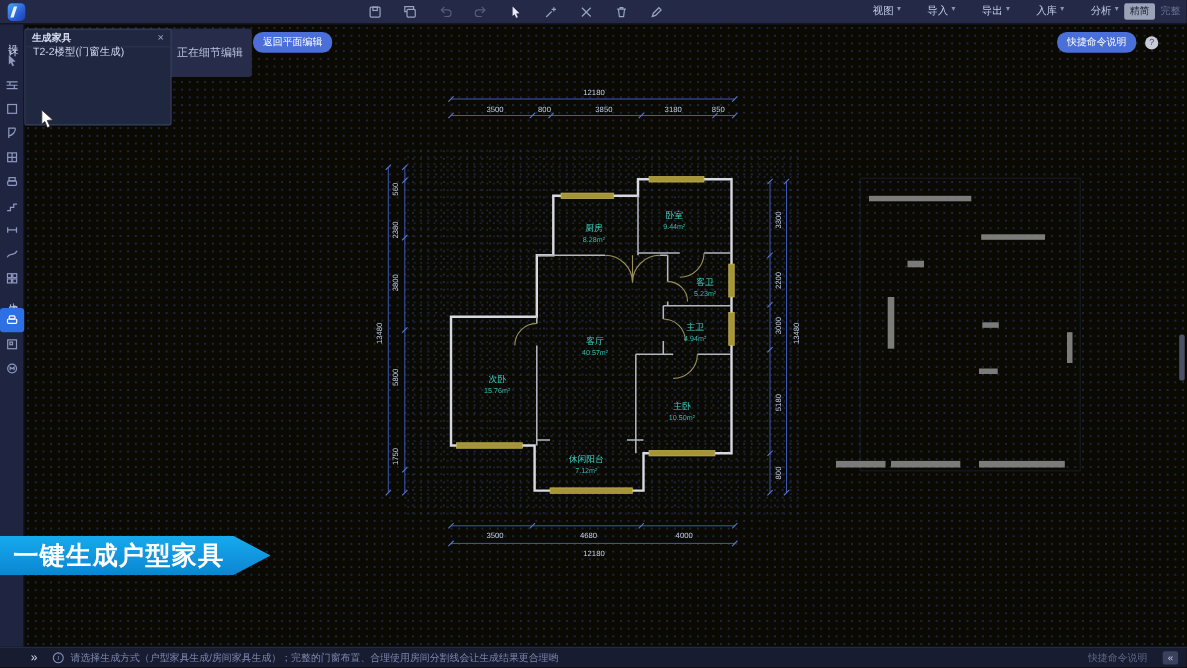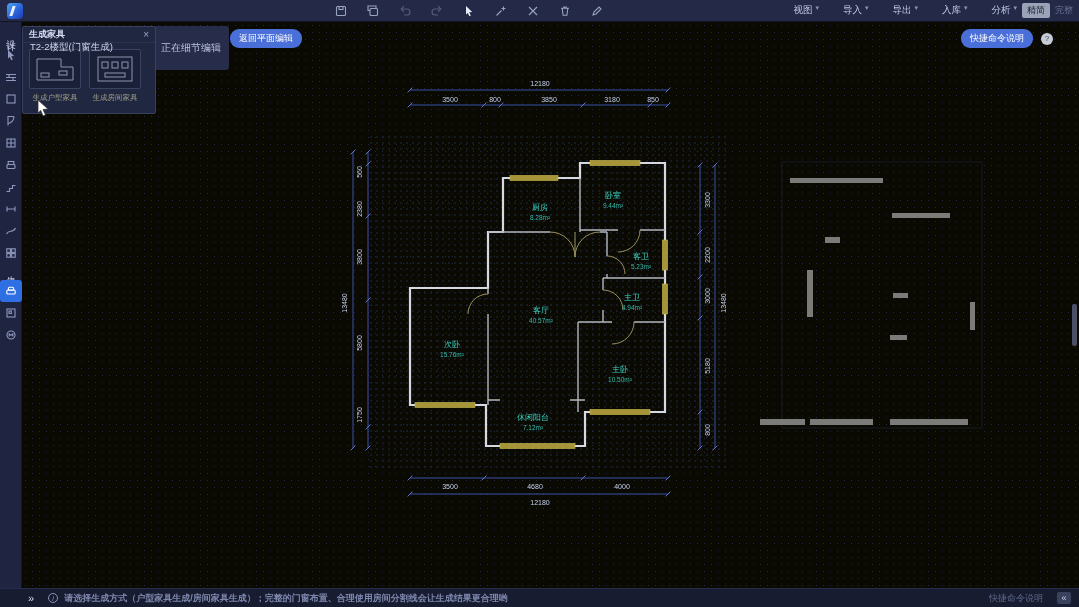--- a/index.html
+++ b/index.html
@@ -99,21 +99,21 @@
   }
   
   .statusbar {
     position:absolute; left:0; top:588px; width:1079px; height:19px;
     background:#171c30; border-top:1px solid #262c49; z-index:20;
     display:flex; align-items:center; font-size:9px; color:#8690b8;
   }
   .sb-expand { margin-left:28px; color:#d8dded; font-size:11px; cursor:pointer; }
   .sb-info { width:10px; height:10px; border:1px solid #8690b8; border-radius:50%;
     font-size:7px; line-height:10px; text-align:center; margin:0 6px 0 14px; font-style:italic;}
-  .sb-hint { color:#7e87ad;font-weight:bold; }
+  .sb-hint { color:#7e87ad; }
   .sb-right { margin-left:auto; color:#5f6888;font-family:Liberation Mono, monospace; }
   .sb-collapse { margin:0 8px 0 14px; width:14px; height:12px; background:#3a415c; color:#c9d2ef;
     font-size:9px; line-height:12px; text-align:center; border-radius:2px; cursor:pointer; }
   
   .vscroll { position:absolute; right:2px; top:282px; width:5px; height:42px;
     background:#4a5068; border-radius:2px; }
 </style>
 </head>
 <body>
 
@@ -444,52 +444,29 @@
     <div class="right-actions">
       <button class="btn-blue">快捷命令说明</button>
       <div class="help-circle">?</div>
     </div>
 
     <div class="panel">
       <div class="panel-head">
         <span class="panel-title">生成家具</span>
         <span class="panel-close">×</span>
       </div>
-      <div class="panel-body" id="panel-options">
-          <div class="panel-opt">
-            <div class="thumb">
-              <svg viewBox="0 0 44 32">
-                <path d="M4,6 H28 V14 H40 V27 H4 Z"></path>
-                <rect x="8" y="20" width="8" height="4"></rect>
-                <rect x="26" y="18" width="8" height="4"></rect>
-              </svg>
-            </div>
-            <div class="opt-label">生成户型家具</div>
-          </div>
-          <div class="panel-opt">
-            <div class="thumb">
-              <svg viewBox="0 0 44 32">
-                <rect x="5" y="4" width="34" height="24"></rect>
-                <rect x="9" y="9" width="6" height="6"></rect>
-                <rect x="19" y="9" width="6" height="6"></rect>
-                <rect x="29" y="9" width="6" height="6"></rect>
-                <rect x="12" y="20" width="20" height="4"></rect>
-              </svg>
-            </div>
-            <div class="opt-label">生成房间家具</div>
-          </div>
-        </div>
       <svg class="mouse-cursor" width="14" height="18" viewBox="0 0 14 18">
         <path d="M2,1 L12,10 L7,10.5 L9.5,16 L7,17 L4.8,11.5 L2,14 Z" fill="#fff" stroke="#333" stroke-width="0.8"></path>
       </svg>
     </div>
 
     <div class="vscroll"></div>
   </div>
 
+  <div class="banner">一键生成户型家具</div>
 
   <div class="statusbar">
     <span class="sb-expand">»</span>
     <span class="sb-info">i</span>
     <span class="sb-hint">请选择生成方式（户型家具生成/房间家具生成）；完整的门窗布置、合理使用房间分割线会让生成结果更合理哟</span>
     <span class="sb-right">快捷命令说明</span>
     <span class="sb-collapse">«</span>
   </div>
 </div>
 

